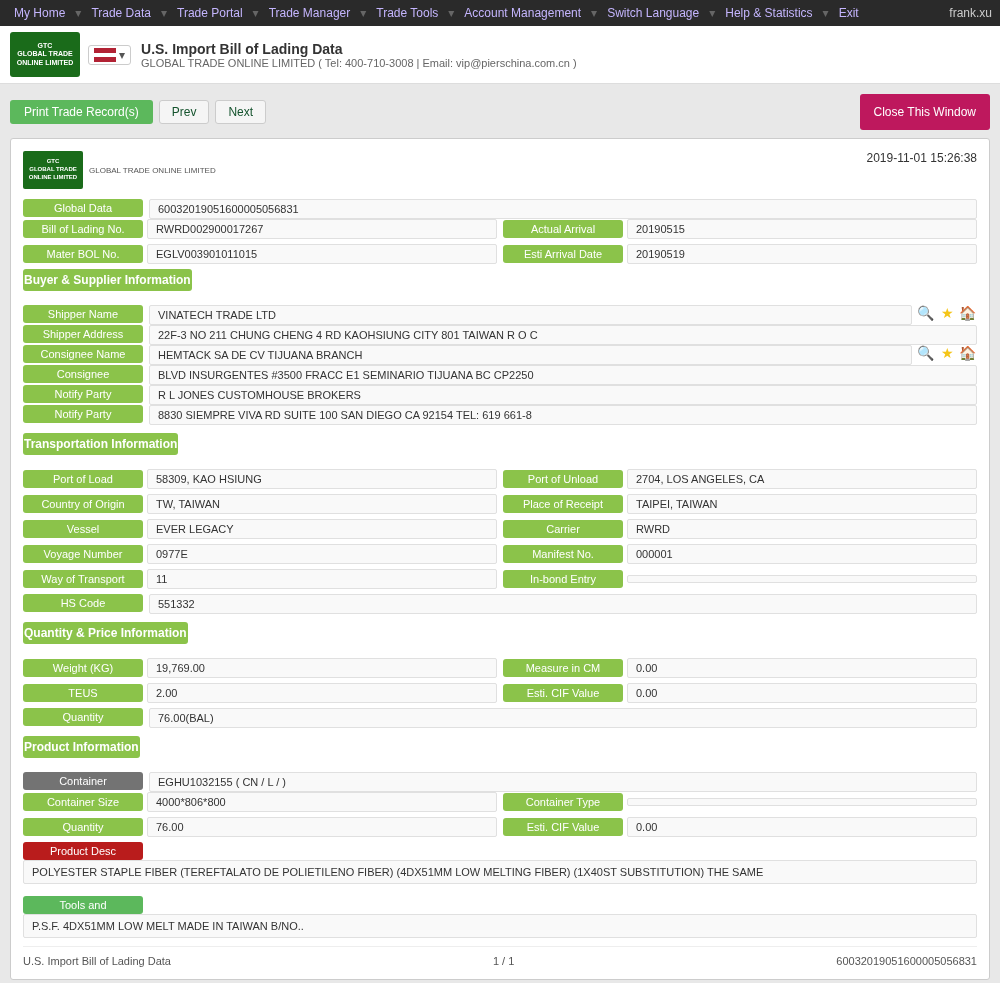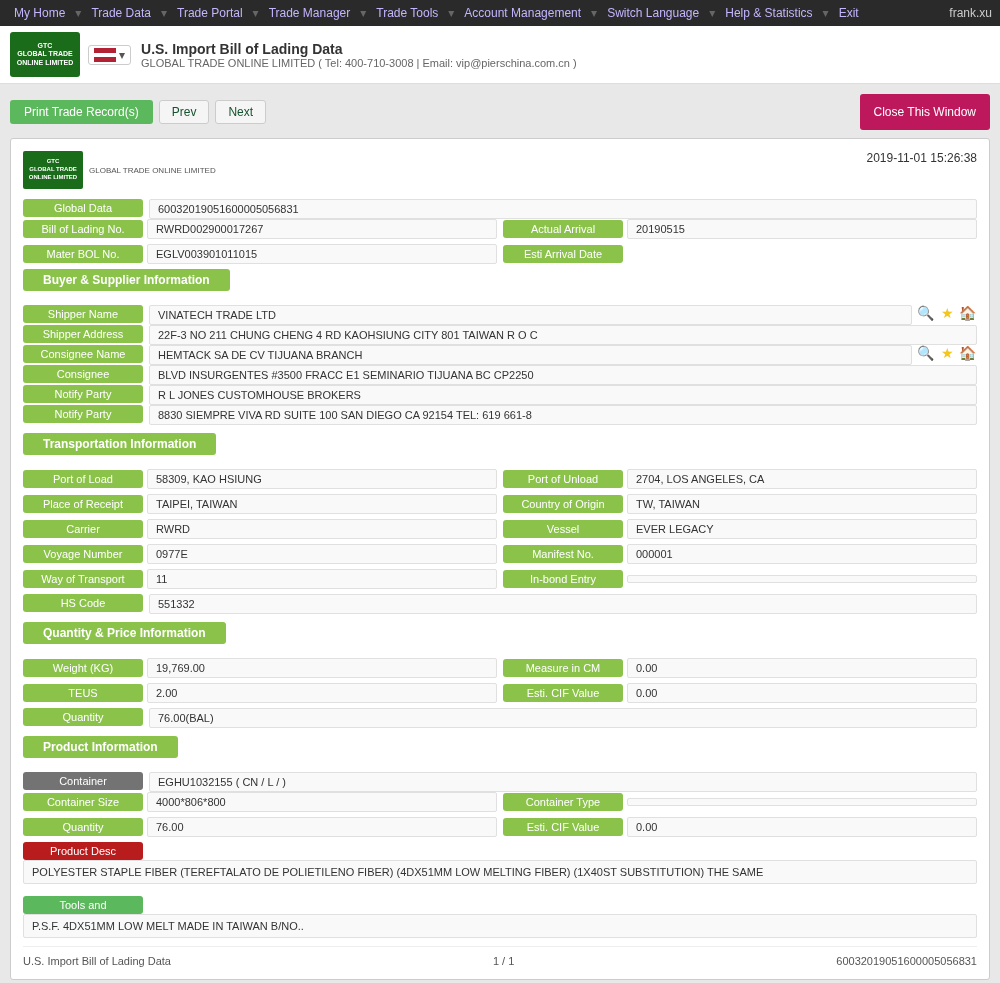--- a/index.html
+++ b/index.html
@@ -43,21 +43,21 @@
     .card-logo-text { font-size: 8px; color: #555; }
     .card-datetime { font-size: 12px; color: #333; }
 
     
     .field-row { display: flex; align-items: flex-start; margin-bottom: 0; gap: 6px; }
     .field-label { background: #8bc34a; color: #fff; padding: 3px 8px; border-radius: 3px; font-size: 11px; white-space: nowrap; min-width: 120px; text-align: center; }
     .field-label.orange { background: #737373; }
     .field-value { background: #f9f9f9; border: 1px solid #e0e0e0; padding: 3px 8px; border-radius: 2px; font-size: 11px; color: #333; flex: 1; }
 
     
-    .section-header { background: #8bc34a; color: #fff; padding: 4px 20px; border-radius: 3px; font-size: 12px; font-weight: bold; margin-bottom: 8px; display: inline-block; }
+    .section-header { background: #8bc34a; color: #fff; padding: 4px 1px; border-radius: 3px; font-size: 12px; font-weight: bold; margin-bottom: 8px; display: inline-block; }
 
     
     .field-row-double { display: flex; align-items: center; gap: 6px; margin-bottom: 5px; }
     .field-group { display: flex; align-items: center; gap: 4px; flex: 1; }
 
     
     .icon-search { cursor: pointer; color: #777; font-size: 14px; }
     .icon-star { cursor: pointer; color: #f5c518; font-size: 14px; }
     .icon-home { cursor: pointer; color: #5b9bd5; font-size: 14px; }
 
@@ -146,20 +146,21 @@
       </div>
     </div>
 
     <div class="field-row-double">
       <div class="field-group">
         <span class="field-label">Mater BOL No.</span>
         <span class="field-value">EGLV003901011015</span>
       </div>
       <div class="field-group">
         <span class="field-label">Esti Arrival Date</span>
+        <span class="field-value">20190519</span>
       </div>
     </div>
 
     <div class="section-block">
       <div class="section-title-row">
         <span class="section-header">Buyer &amp; Supplier Information</span>
       </div>
 
       <div class="field-row">
         <span class="field-label">Shipper Name</span>
@@ -209,37 +210,37 @@
           <span class="field-value">58309, KAO HSIUNG</span>
         </div>
         <div class="field-group">
           <span class="field-label">Port of Unload</span>
           <span class="field-value">2704, LOS ANGELES, CA</span>
         </div>
       </div>
 
       <div class="field-row-double">
         <div class="field-group">
+          <span class="field-label">Country of Origin</span>
+          <span class="field-value">TW, TAIWAN</span>
+        </div>
+        <div class="field-group">
           <span class="field-label">Place of Receipt</span>
           <span class="field-value">TAIPEI, TAIWAN</span>
         </div>
-        <div class="field-group">
-          <span class="field-label">Country of Origin</span>
-          <span class="field-value">TW, TAIWAN</span>
-        </div>
-      </div>
-
-      <div class="field-row-double">
+      </div>
+
+      <div class="field-row-double">
+        <div class="field-group">
+          <span class="field-label">Vessel</span>
+          <span class="field-value">EVER LEGACY</span>
+        </div>
         <div class="field-group">
           <span class="field-label">Carrier</span>
           <span class="field-value">RWRD</span>
-        </div>
-        <div class="field-group">
-          <span class="field-label">Vessel</span>
-          <span class="field-value">EVER LEGACY</span>
         </div>
       </div>
 
       <div class="field-row-double">
         <div class="field-group">
           <span class="field-label">Voyage Number</span>
           <span class="field-value">0977E</span>
         </div>
         <div class="field-group">
           <span class="field-label">Manifest No.</span>

